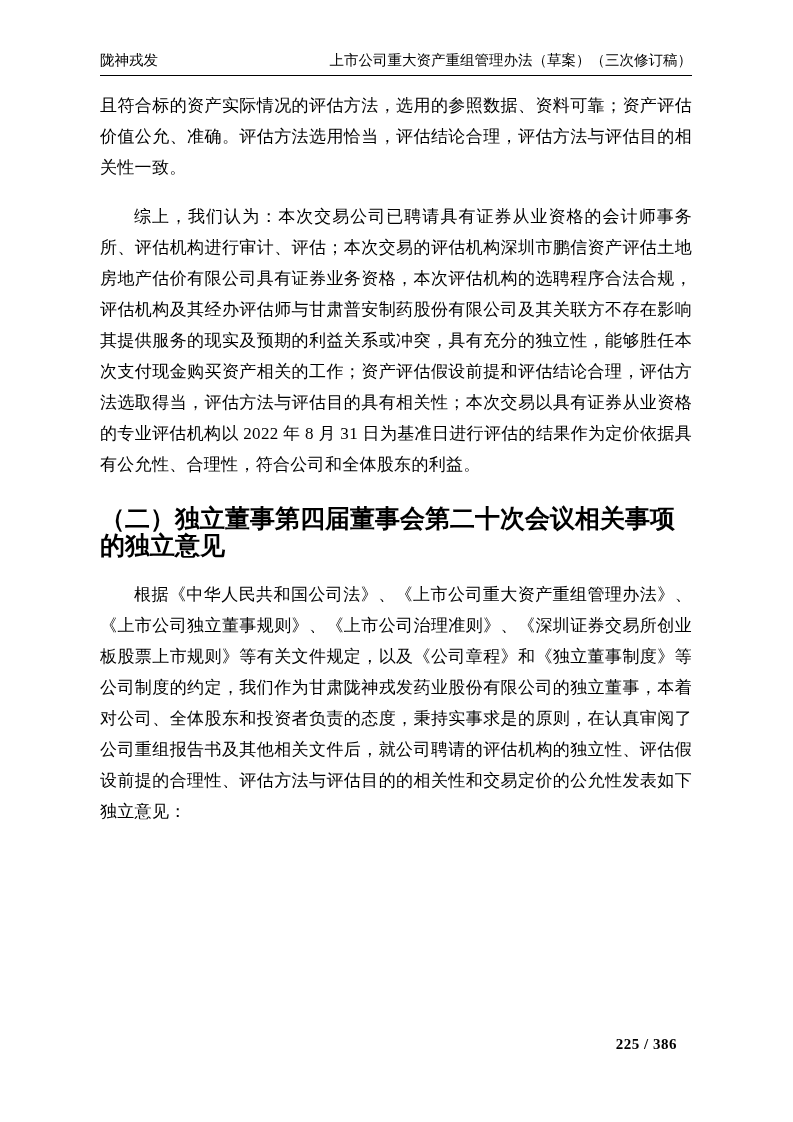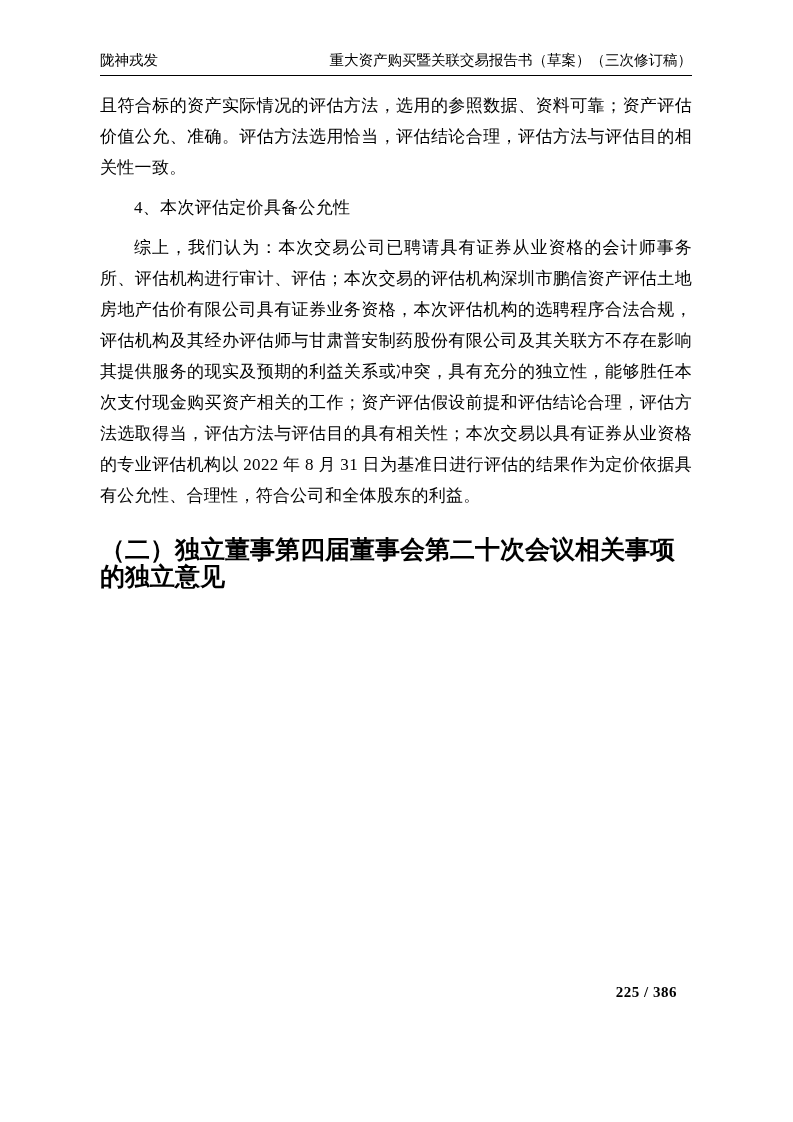--- a/index.html
+++ b/index.html
@@ -37,21 +37,21 @@
     top: 90px;
     left: 100px;
     right: 101px;
     bottom: 80px;
     font-size: 17px;
     line-height: 31px;
     text-align: justify;
     overflow: hidden;
   }
   .para {
-    margin: 9px 0;
+    margin: 18px 0;
     text-indent: 2em;
     letter-spacing: 0.3px;
   }
   .para.continuation {
     text-indent: 0;
     margin-top: 0;
   }
   .numbered-item {
     margin: 9px 0;
     text-indent: 2em;
@@ -62,46 +62,46 @@
     font-family: "Liberation Sans", "DejaVu Sans", sans-serif;
     font-weight: bold;
     font-size: 25px;
     line-height: 27px;
     margin: 25px 0 20px 0;
     text-indent: 0;
     text-align: left;
   }
   .page-footer {
     position: absolute;
-    top: 984px;
+    top: 1036px;
     right: 116px;
     font-size: 15px;
     font-weight: bold;
     letter-spacing: 0.5px;
   }
 </style>
 </head>
 <body>
 
 <div class="page">
 
   <div class="page-header">
     <span class="hdr-left">陇神戎发</span>
-    <span class="hdr-right">重大资产购买暨关联交易报告书（草案）（三次修订稿）</span>
+    <span class="hdr-right">上市公司重大资产重组管理办法（草案）（三次修订稿）</span>
   </div>
 
   <div class="content">
     <div class="para continuation">且符合标的资产实际情况的评估方法，选用的参照数据、资料可靠；资产评估价值公允、准确。评估方法选用恰当，评估结论合理，评估方法与评估目的相关性一致。</div>
 
-    <div class="numbered-item">4、本次评估定价具备公允性</div>
 
 
     <div class="para">综上，我们认为：本次交易公司已聘请具有证券从业资格的会计师事务所、评估机构进行审计、评估；本次交易的评估机构深圳市鹏信资产评估土地房地产估价有限公司具有证券业务资格，本次评估机构的选聘程序合法合规，评估机构及其经办评估师与甘肃普安制药股份有限公司及其关联方不存在影响其提供服务的现实及预期的利益关系或冲突，具有充分的独立性，能够胜任本次支付现金购买资产相关的工作；资产评估假设前提和评估结论合理，评估方法选取得当，评估方法与评估目的具有相关性；本次交易以具有证券从业资格的专业评估机构以 2022 年 8 月 31 日为基准日进行评估的结果作为定价依据具有公允性、合理性，符合公司和全体股东的利益。</div>
 
     <div class="section-heading">（二）独立董事第四届董事会第二十次会议相关事项的独立意见</div>
 
+    <div class="para">根据《中华人民共和国公司法》、《上市公司重大资产重组管理办法》、《上市公司独立董事规则》、《上市公司治理准则》、《深圳证券交易所创业板股票上市规则》等有关文件规定，以及《公司章程》和《独立董事制度》等公司制度的约定，我们作为甘肃陇神戎发药业股份有限公司的独立董事，本着对公司、全体股东和投资者负责的态度，秉持实事求是的原则，在认真审阅了公司重组报告书及其他相关文件后，就公司聘请的评估机构的独立性、评估假设前提的合理性、评估方法与评估目的的相关性和交易定价的公允性发表如下独立意见：</div>
 
 
   </div>
 
   <div class="page-footer">225 / 386</div>
 
 </div>
 
 </body></html>

